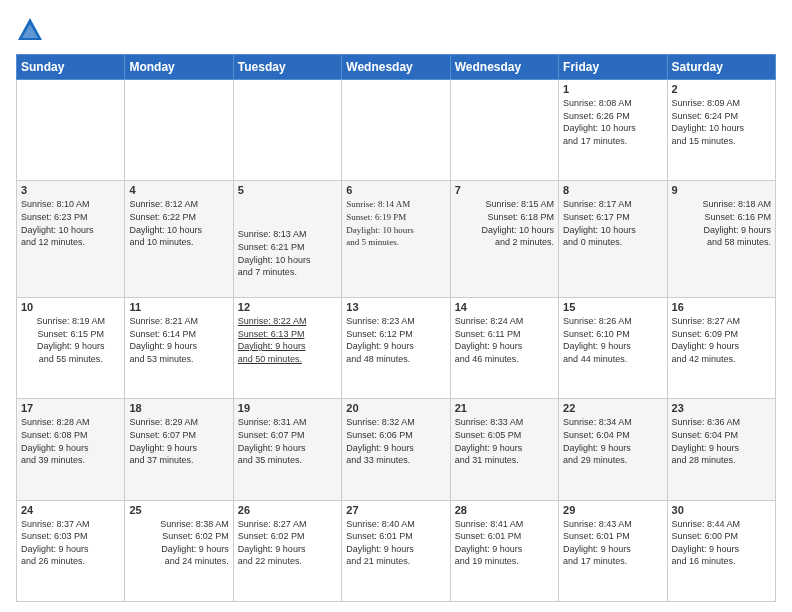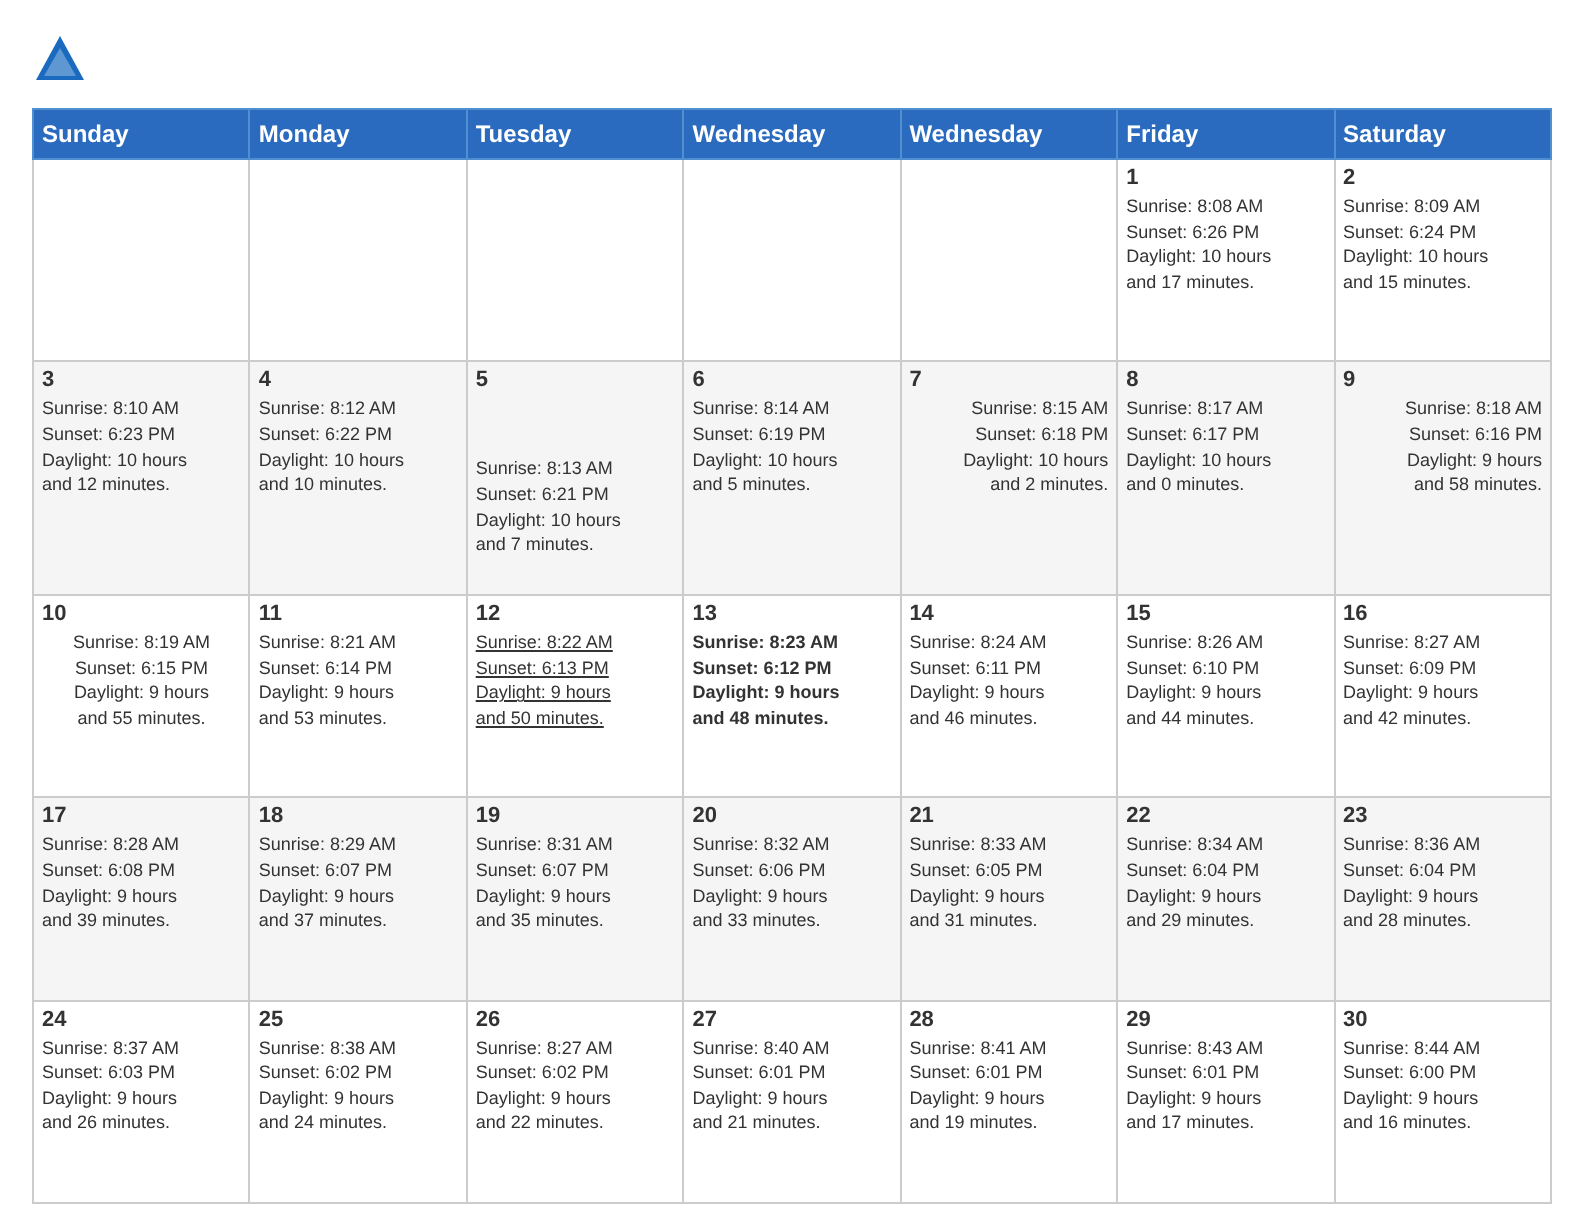--- a/index.html
+++ b/index.html
@@ -165,21 +165,21 @@
           </td>
           <td>
             <span class="day-num">5</span>
             <div class="day-info" style="white-space: pre-line; margin-top: 32px;">Sunrise: 8:13 AM
 Sunset: 6:21 PM
 Daylight: 10 hours
 and 7 minutes.</div>
           </td>
           <td>
             <span class="day-num">6</span>
-            <div class="day-info" style="white-space: pre-line;">Sunrise: 8:14 AM
+            <div class="day-info" style="white-space: pre-line; font-family: Liberation Serif, serif;">Sunrise: 8:14 AM
 Sunset: 6:19 PM
 Daylight: 10 hours
 and 5 minutes.</div>
           </td>
           <td>
             <span class="day-num">7</span>
             <div class="day-info" style="white-space: pre-line; text-align: right;">Sunrise: 8:15 AM
 Sunset: 6:18 PM
 Daylight: 10 hours
 and 2 minutes.</div>
@@ -216,21 +216,21 @@
           </td>
           <td>
             <span class="day-num">12</span>
             <div class="day-info" style="white-space: pre-line; text-decoration: underline;">Sunrise: 8:22 AM
 Sunset: 6:13 PM
 Daylight: 9 hours
 and 50 minutes.</div>
           </td>
           <td>
             <span class="day-num">13</span>
-            <div class="day-info" style="white-space: pre-line; font-weight: bold;">Sunrise: 8:23 AM
+            <div class="day-info" style="white-space: pre-line;">Sunrise: 8:23 AM
 Sunset: 6:12 PM
 Daylight: 9 hours
 and 48 minutes.</div>
           </td>
           <td>
             <span class="day-num">14</span>
             <div class="day-info" style="white-space: pre-line;">Sunrise: 8:24 AM
 Sunset: 6:11 PM
 Daylight: 9 hours
 and 46 minutes.</div>
@@ -304,21 +304,21 @@
         <tr>
           <td>
             <span class="day-num">24</span>
             <div class="day-info" style="white-space: pre-line;">Sunrise: 8:37 AM
 Sunset: 6:03 PM
 Daylight: 9 hours
 and 26 minutes.</div>
           </td>
           <td>
             <span class="day-num">25</span>
-            <div class="day-info" style="white-space: pre-line;">Sunrise: 8:38 AM
+            <div class="day-info" style="white-space: pre-line; text-align: right;">Sunrise: 8:38 AM
 Sunset: 6:02 PM
 Daylight: 9 hours
 and 24 minutes.</div>
           </td>
           <td>
             <span class="day-num">26</span>
             <div class="day-info" style="white-space: pre-line;">Sunrise: 8:27 AM
 Sunset: 6:02 PM
 Daylight: 9 hours
 and 22 minutes.</div>

